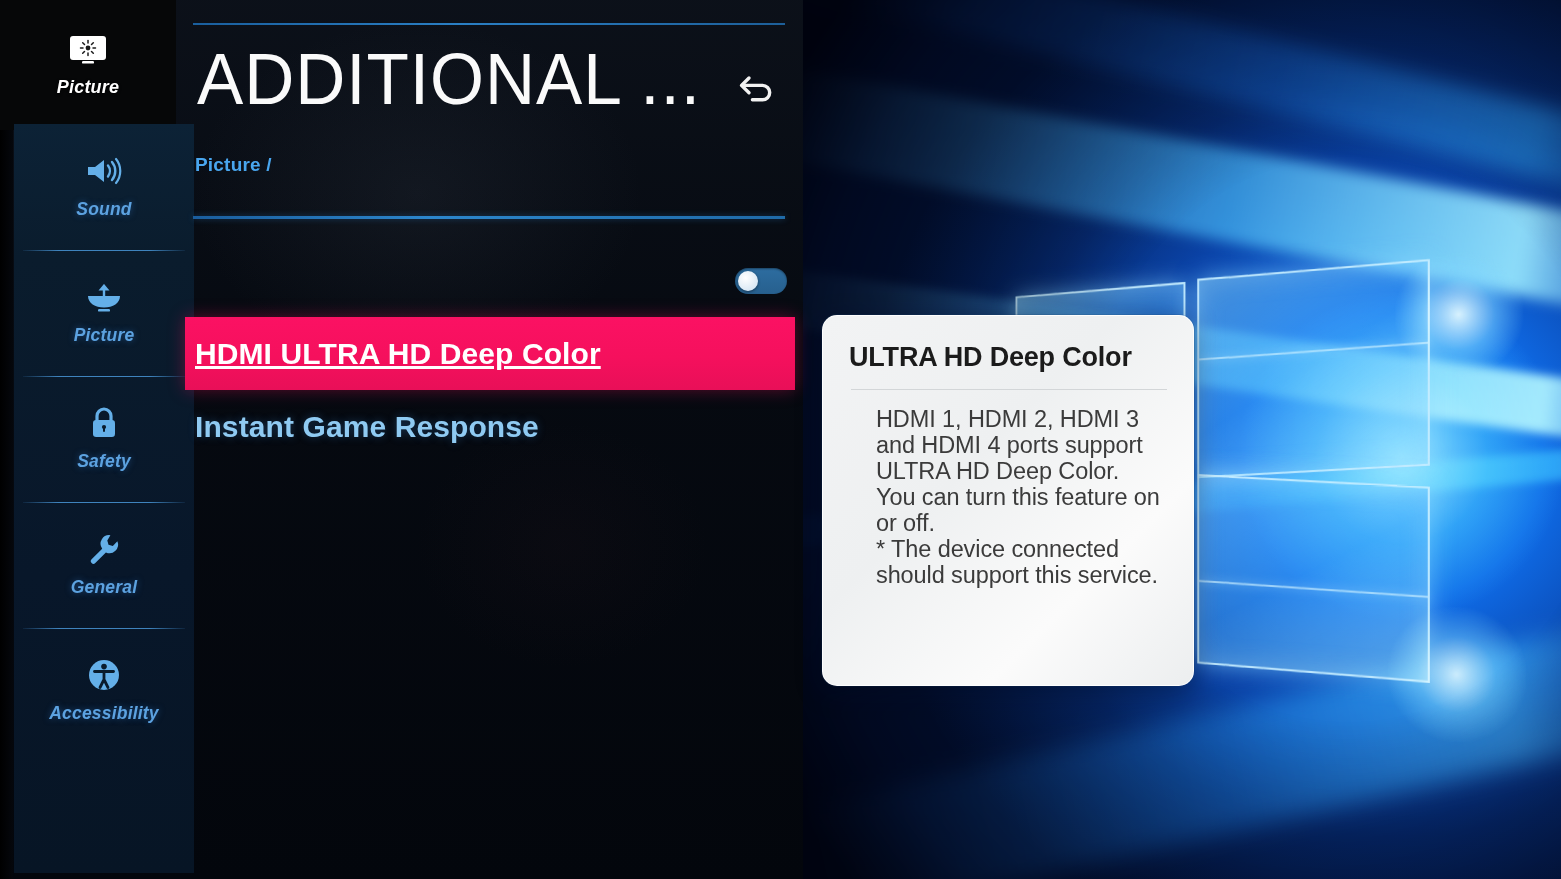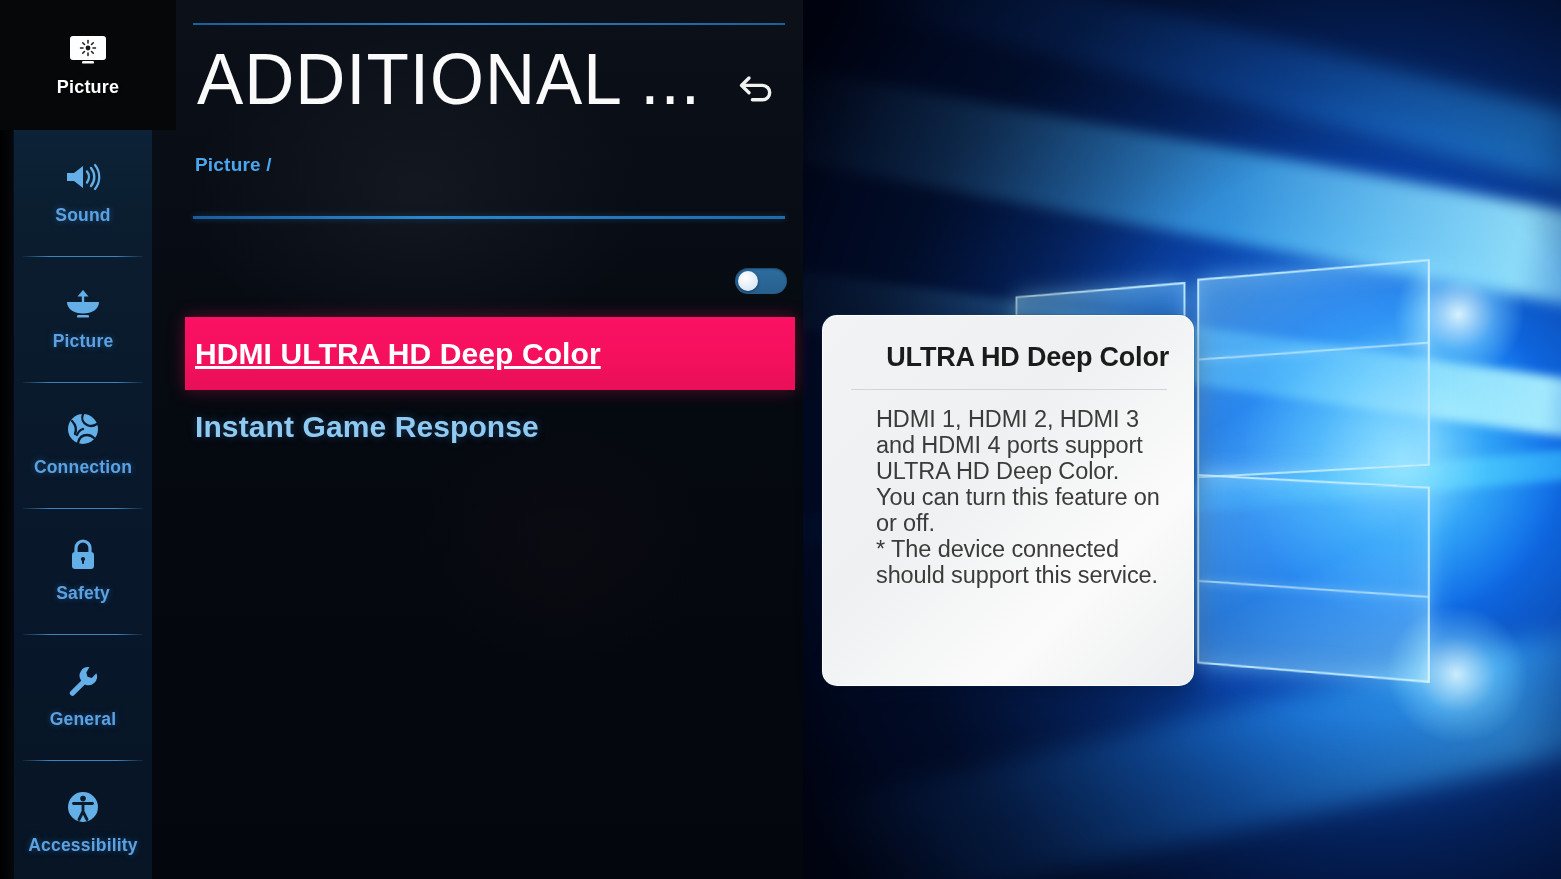--- a/index.html
+++ b/index.html
@@ -110,40 +110,41 @@
     position:absolute; left:0; top:0; width:13px; height:879px;
     background: linear-gradient(90deg,#000 0%, #05070c 100%);
   }
   #sidebar-top {
     position: absolute;
     left: 0; top: 0; width: 176px; height: 130px;
     background: #060708;
   }
   #sidebar-list {
     position: absolute;
-    left: 14px; top: 130px; width: 138px; height: 749px;
+    left: 14px; top: 124px; width: 180px; height: 749px;
     background: linear-gradient(180deg, #0c2236 0%, #0a1c2d 18%, #08172a 60%, #071525 100%);
   }
   .side-item {
     position: relative;
     height: 126px;
     display: flex;
     flex-direction: column;
     align-items: center;
     justify-content: center;
     gap: 11px;
     cursor: pointer;
   }
   .side-item + .side-item::before {
     content: "";
     position: absolute; left: 9px; right: 9px; top: 0; height: 1px;
     background: linear-gradient(90deg, rgba(46,110,170,.15), rgba(72,150,215,.85) 22%, rgba(72,150,215,.85) 78%, rgba(46,110,170,.15));
   }
   .side-label {
     font-size: 17.5px;
+    font-style: italic;
     font-weight: 700;
     letter-spacing: .2px;
     color: #5ca2e0;
     text-shadow: 0 0 6px rgba(50,120,200,.5);
   }
   .side-icon { width: 42px; height: 34px; display:flex; align-items:center; justify-content:center; }
   .side-icon svg { display:block; }
 
   
   #side-picture {
@@ -252,21 +253,21 @@
     border: 1px solid rgba(255,255,255,.9);
     box-shadow: 0 6px 26px rgba(0,10,35,.45), 0 0 0 1px rgba(30,70,120,.18);
     padding: 26px 24px 20px 26px;
     z-index: 6;
     overflow: hidden;
   }
   #tooltip-title {
     font-size: 27px;
     font-weight: 700;
     color: #1b1b1b;
-    text-align: right;
+    text-align: left;
     letter-spacing: -.2px;
     padding-bottom: 16px;
   }
   #tooltip-divider {
     height: 1px;
     background: #d3d6d8;
     margin: 0 2px 16px 2px;
   }
   #tooltip-body {
     font-size: 23.5px;
@@ -354,34 +355,20 @@
           <svg width="40" height="32" viewBox="0 0 40 32">
             <path d="M4 15h32c0 7-7 11.5-16 11.5S4 22 4 15z" fill="#64afe8"></path>
             <path d="M20 15V5" stroke="#64afe8" stroke-width="2.4" stroke-linecap="round"></path>
             <path d="M14.5 9.5 20 3l5.5 6.5" fill="#64afe8"></path>
             <rect x="14" y="28" width="12" height="2.6" rx="1.2" fill="#64afe8"></rect>
           </svg>
         </span>
         <span class="side-label">Picture</span>
       </div>
 
-      <div class="side-item">
-        <span class="side-icon">
-          <svg width="34" height="34" viewBox="0 0 34 34">
-            <circle cx="17" cy="17" r="15" fill="#64afe8"></circle>
-            <g stroke="#0a1c2d" stroke-width="2.3" fill="none" stroke-linecap="round">
-              <path d="M6 9c4 4 5 8 3 13"></path>
-              <path d="M17 2c-2 5 0 9 4 11s7 1 10-1"></path>
-              <path d="M12 31c1-5 4-8 9-8 3 0 5 1 7 3"></path>
-              <path d="M17 17c-3 1-5 3-6 6"></path>
-            </g>
-          </svg>
-        </span>
-        <span class="side-label">Connection</span>
-      </div>
 
       <div class="side-item">
         <span class="side-icon">
           <svg width="32" height="34" viewBox="0 0 32 34">
             <path d="M9 15V10a7 7 0 0 1 14 0v5" stroke="#64afe8" stroke-width="3.2" fill="none"></path>
             <rect x="5" y="14" width="22" height="17" rx="3.2" fill="#64afe8"></rect>
             <circle cx="16" cy="21" r="2.1" fill="#0a1c2d"></circle>
             <rect x="15" y="21" width="2" height="5" rx="1" fill="#0a1c2d"></rect>
           </svg>
         </span>

